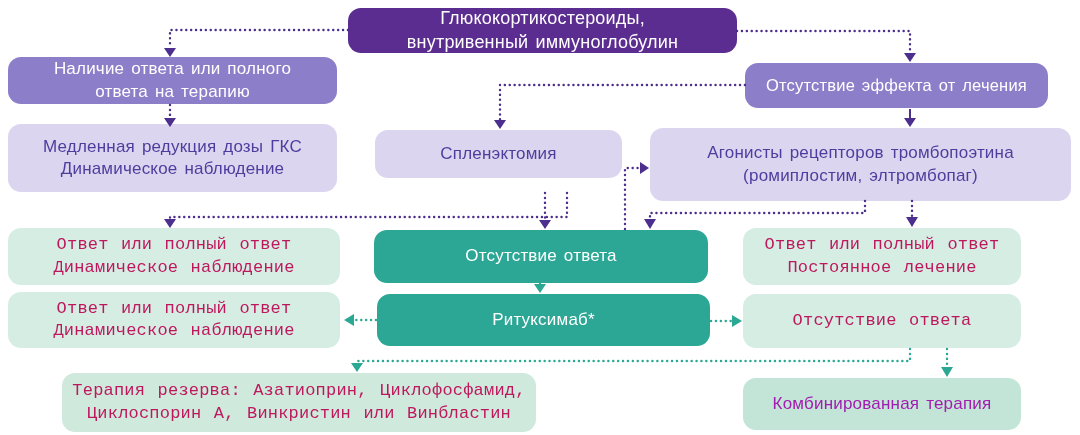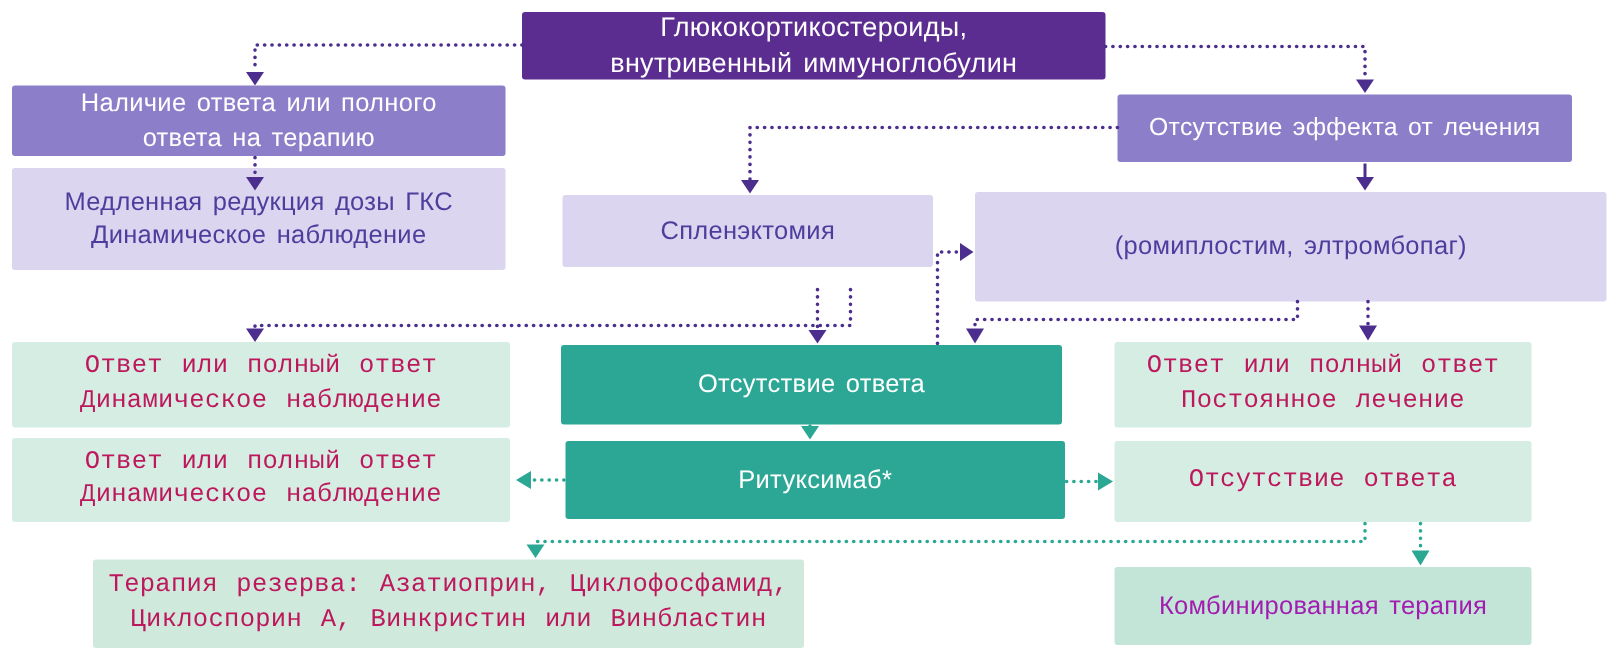--- a/index.html
+++ b/index.html
@@ -1,21 +1,21 @@
 <!DOCTYPE html>
 <html><head>
 <meta charset="utf-8">
 <style>
   html,body{margin:0;padding:0;background:#ffffff;}
   .stage{
     position:relative;width:1080px;height:435px;background:#ffffff;
     font-family:"Liberation Sans","DejaVu Sans",sans-serif;overflow:hidden;
   }
   .box{
-    position:absolute;border-radius:2px;display:flex;flex-direction:column;
+    position:absolute;border-radius:13px;display:flex;flex-direction:column;
     justify-content:center;align-items:center;text-align:center;
     line-height:1.32;font-size:17px;word-spacing:2px;letter-spacing:.2px;
     box-sizing:border-box;padding:2px 8px;
   }
   .dark{background:#5c2d90;color:#ffffff;font-size:18px;}
   .medium{background:#8c7ec8;color:#ffffff;}
   .lavender{background:#dcd5ef;color:#4f3d9e;}
   .mint{background:#d6ede4;color:#be185d;font-family:Liberation Mono, monospace;}
   .mint2{background:#c3e5d8;color:#a21caf;}
   .teal{background:#2ca795;color:#ffffff;}
@@ -38,30 +38,31 @@
 
   <div class="box medium" style="left:8px;top:57px;width:329px;height:47px;">
     <span>Наличие ответа или полного</span>
     <span>ответа на терапию</span>
   </div>
 
   <div class="box medium" style="left:745px;top:63px;width:303px;height:45px;font-size:16.5px;">
     <span>Отсутствие эффекта от лечения</span>
   </div>
 
-  <div class="box lavender" style="left:8px;top:112px;width:329px;height:68px;">
+  <div class="box lavender" style="left:8px;top:124px;width:329px;height:68px;">
     <span>Медленная редукция дозы ГКС</span>
     <span>Динамическое наблюдение</span>
   </div>
 
   <div class="box lavender" style="left:375px;top:130px;width:247px;height:48px;">
     <span>Спленэктомия</span>
   </div>
 
   <div class="box lavender" style="left:650px;top:128px;width:421px;height:73px;">
+    <span>Агонисты рецепторов тромбопоэтина</span>
     <span>(ромиплостим, элтромбопаг)</span>
   </div>
 
   <div class="box mint" style="left:8px;top:228px;width:332px;height:57px;">
     <span>Ответ или полный ответ</span>
     <span>Динамическое наблюдение</span>
   </div>
 
   <div class="box teal" style="left:374px;top:230px;width:334px;height:53px;">
     <span>Отсутствие ответа</span>

